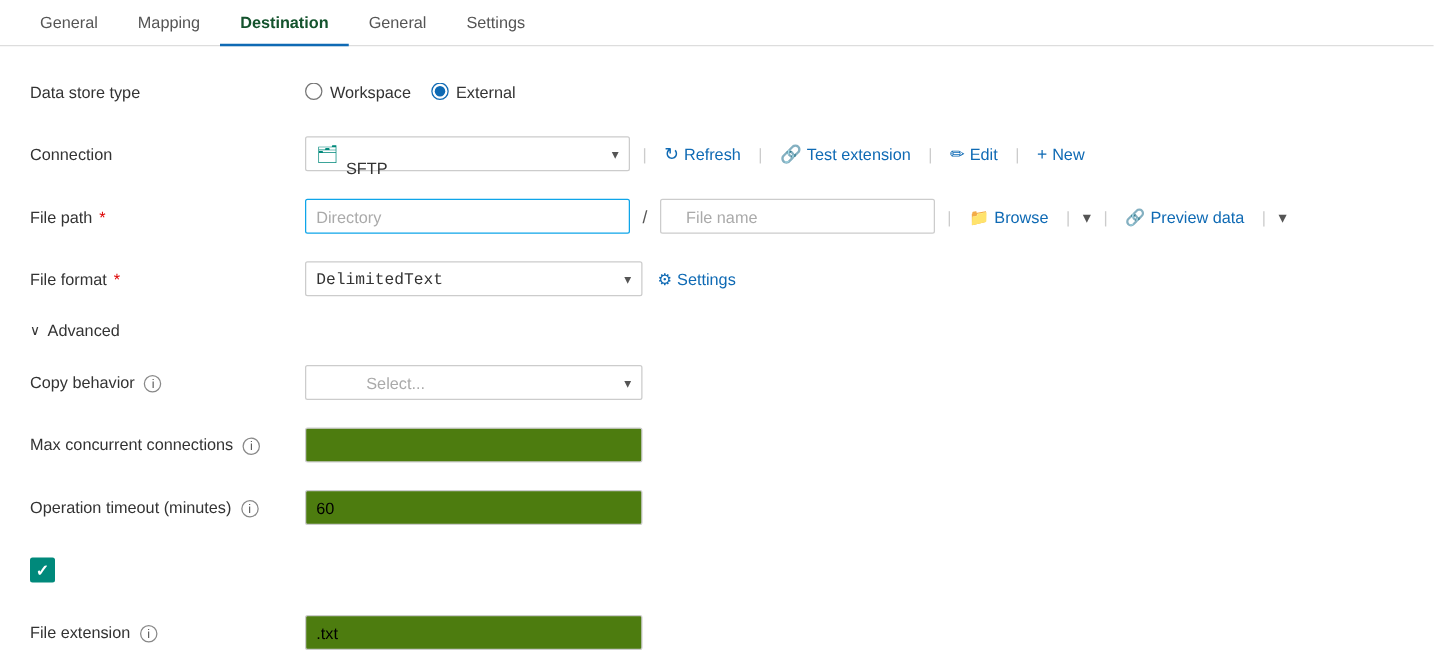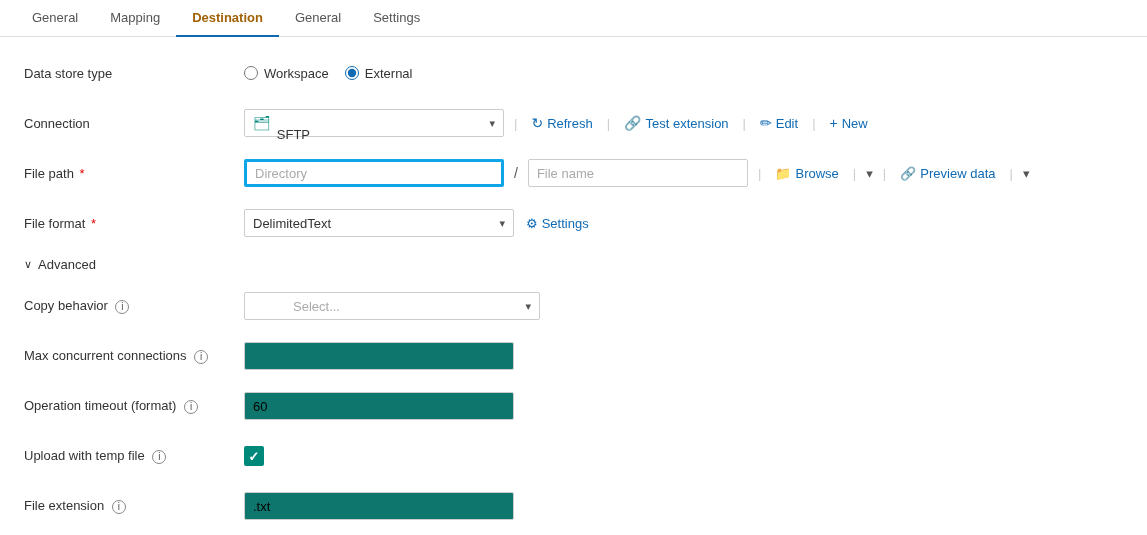--- a/index.html
+++ b/index.html
@@ -11,21 +11,21 @@
       padding: 0 16px;
     }
     .tab {
       padding: 10px 16px;
       cursor: pointer;
       color: #555;
       border-bottom: 2px solid transparent;
       margin-bottom: -1px;
     }
     .tab.active {
-      color: #a16207;
+      color: #14532d;
       border-bottom: 2px solid #0f6ab4;
       font-weight: 600;
     }
 
     .content {
       padding: 20px 24px;
     }
 
     .form-row {
       display: flex;
@@ -104,21 +104,21 @@
       font-size: 14px;
     }
     .dropdown .chev {
       color: #555;
       font-size: 11px;
     }
     .dropdown-connection {
       width: 260px;
     }
     .dropdown-select {
-      width: 296px;
+      width: 270px;
       padding-left: 48px;
     }
     .dropdown-format {
       width: 270px;
     }
 
     
     .toolbar-btn {
       display: flex;
       align-items: center;
@@ -135,41 +135,41 @@
     }
 
     .separator {
       color: #ccc;
       margin: 0 2px;
     }
 
     
     .filepath-input {
       height: 28px;
-      border: 3px solid #0ea5e9;
+      border: 1px solid #0ea5e9;
       border-radius: 2px;
       background: #fff;
       padding: 0 8px;
       font-size: 13px;
       color: #999;
       width: 260px;
       display: flex;
       align-items: center;
     }
     .filepath-separator {
       font-size: 14px;
       color: #555;
       margin: 0 2px;
     }
     .filename-input {
       height: 28px;
       border: 1px solid #ccc;
       border-radius: 2px;
       background: #fff;
-      padding: 0 8px;
+      padding: 0 20px;
       font-size: 13px;
       color: #999;
       width: 220px;
       display: flex;
       align-items: center;
     }
 
     
     .browse-btn {
       display: flex;
@@ -192,21 +192,21 @@
       background: none;
       border: none;
       padding: 2px 4px;
     }
 
     
     .text-input {
       height: 28px;
       border: 1px solid #ccc;
       border-radius: 2px;
-      background: #0f766e;
+      background: #4d7c0f;
       padding: 0 8px;
       font-size: 13px;
       width: 270px;
     }
 
     
     .settings-btn {
       display: flex;
       align-items: center;
       gap: 4px;
@@ -338,21 +338,21 @@
       <span style="color:#555; font-size:13px; cursor:pointer;">▾</span>
     </div>
   </div>
 
   <div class="form-row">
     <div class="label-col">
       <span>File format</span><span class="required-star"> *</span>
     </div>
     <div class="controls-col">
       <div class="dropdown dropdown-format">
-        <span style="flex:1; color:#333;">DelimitedText</span>
+        <span style="flex:1; color:#333;font-family:Liberation Mono, monospace;">DelimitedText</span>
         <span class="chev">▾</span>
       </div>
       <button class="settings-btn">
         <span>⚙</span>
         <span>Settings</span>
       </button>
     </div>
   </div>
 
   <div class="advanced-header">
@@ -378,33 +378,29 @@
       <span>Max concurrent connections</span>
       <span class="info-icon" title="Info">i</span>
     </div>
     <div class="controls-col">
       <input type="text" class="text-input" value="" style="">
     </div>
   </div>
 
   <div class="form-row">
     <div class="label-col">
-      <span>Operation timeout (format)</span>
+      <span>Operation timeout (minutes)</span>
       <span class="info-icon" title="Info">i</span>
     </div>
     <div class="controls-col">
       <input type="text" class="text-input" value="60" style="">
     </div>
   </div>
 
   <div class="form-row">
-    <div class="label-col">
-      <span>Upload with temp file</span>
-      <span class="info-icon" title="Info">i</span>
-    </div>
     <div class="controls-col">
       <div class="checkbox-wrapper">
         <span class="check">✓</span>
       </div>
     </div>
   </div>
 
   <div class="form-row">
     <div class="label-col">
       <span>File extension</span>

